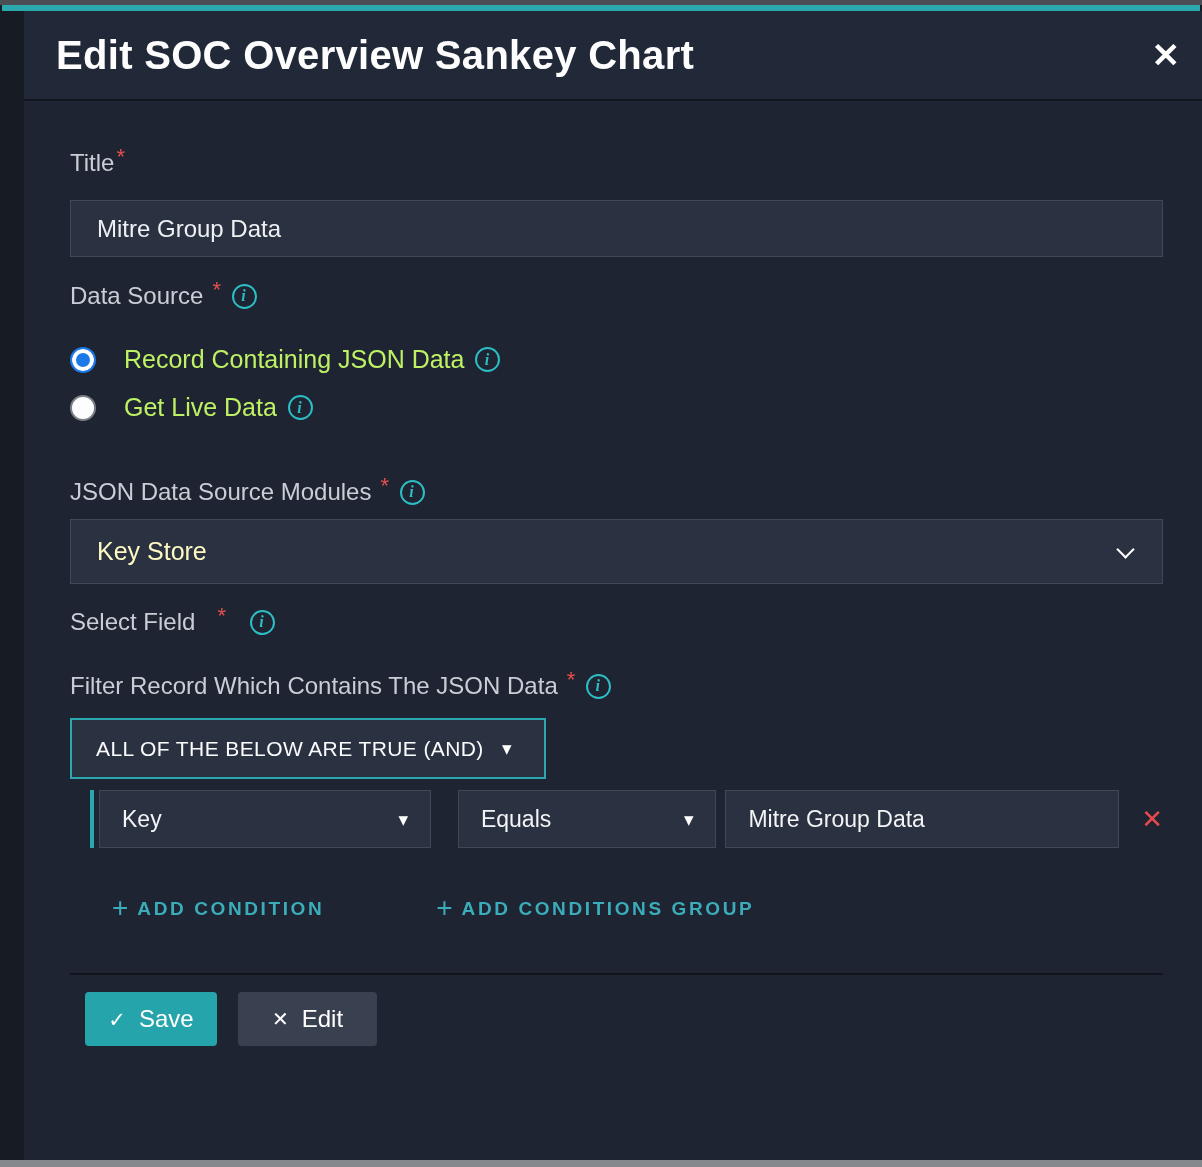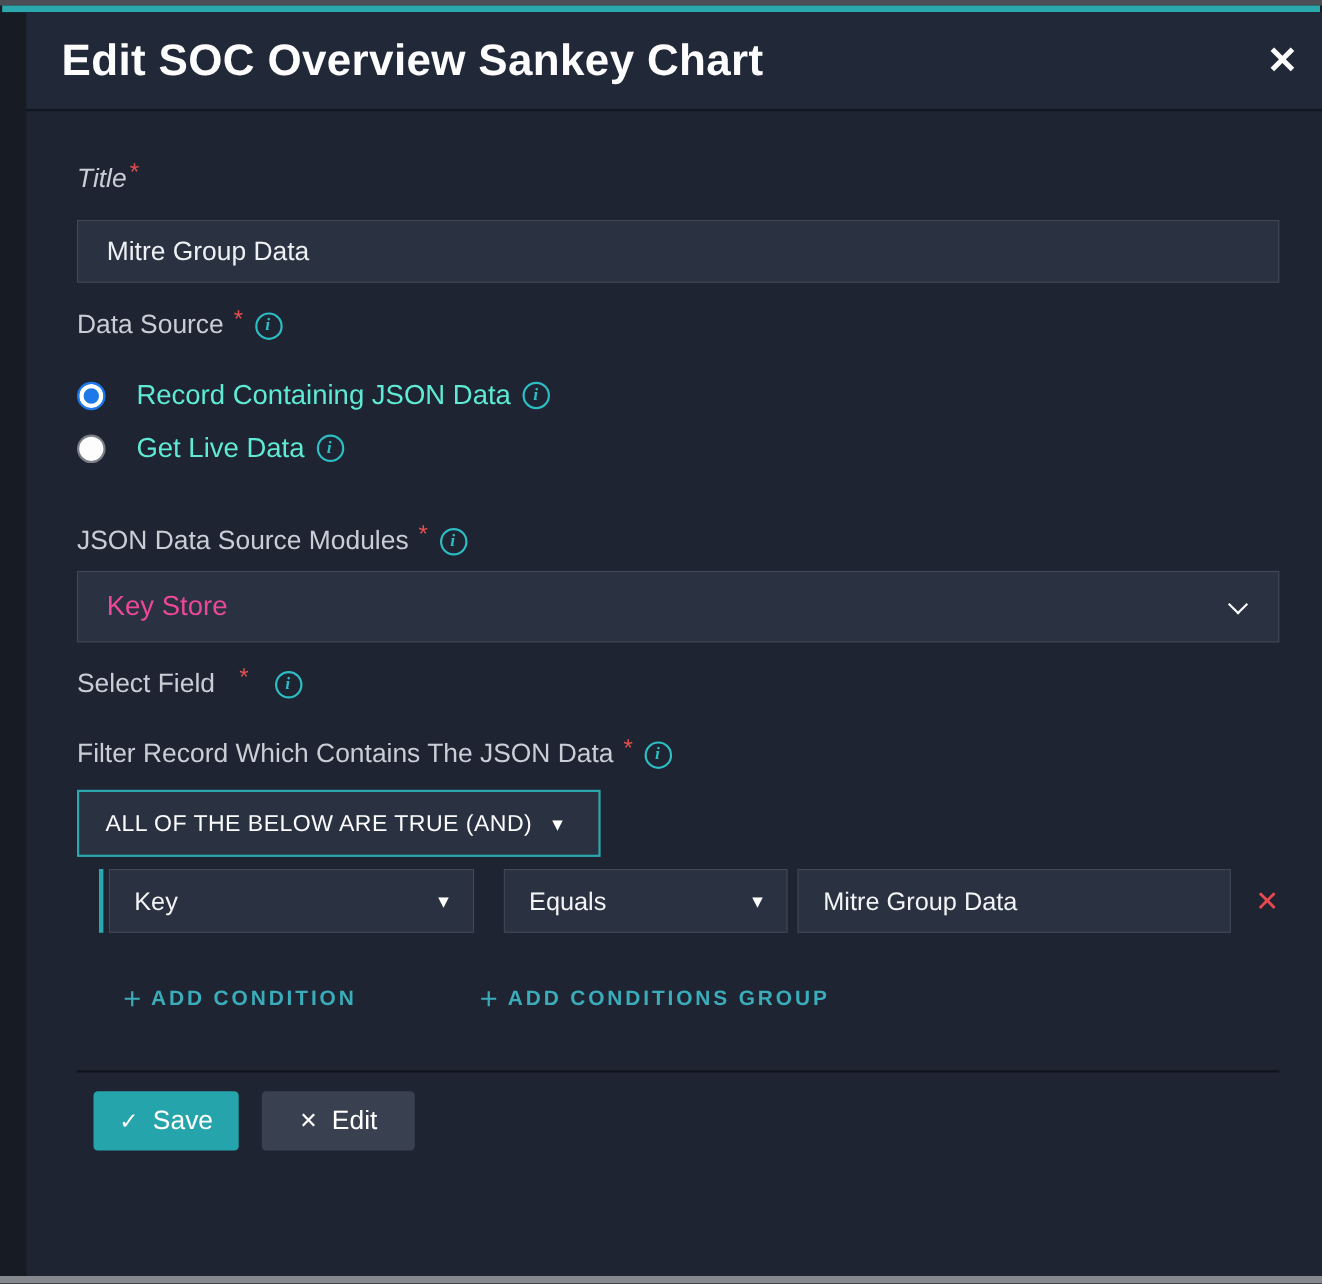--- a/index.html
+++ b/index.html
@@ -43,26 +43,26 @@
     color:#eef1f4; font-size:24px; padding:0 26px; font-family:inherit; outline:none;
   }
 
   
   .radio-row { display:flex; align-items:center; }
   .radio {
     width:26px; height:26px; border-radius:50%; flex:none; margin-right:28px; cursor:pointer;
   }
   .radio.on  { background:#1d79e8; border:2px solid #1d79e8; box-shadow:inset 0 0 0 4px #fff; }
   .radio.off { background:#fdfdfd; border:2px solid #7a7f87; }
-  .radio-label { font-size:25px; color:#5eead4; }
+  .radio-label { font-size:25px; color:#bef264; }
 
   
   .dropdown {
     position:relative; width:100%; height:65px; background:#2a3140; border:1px solid #414856;
-    display:flex; align-items:center; padding:0 26px; color:#ec4899; font-size:25px; cursor:pointer;
+    display:flex; align-items:center; padding:0 26px; color:#fef9c3; font-size:25px; cursor:pointer;
   }
   .chevron {
     position:absolute; right:30px; top:23px; width:13px; height:13px;
     border-right:2px solid #fff; border-bottom:2px solid #fff; transform:rotate(45deg);
   }
 
   
   .group-box {
     width:476px; height:61px; background:#2a3140; border:2px solid #2aa8ae;
     display:flex; align-items:center; justify-content:space-between;
@@ -94,21 +94,21 @@
   .footer-row { display:flex; align-items:center; }
   .btn {
     height:54px; border:none; border-radius:4px; display:inline-flex; align-items:center;
     justify-content:center; font-size:24px; color:#fff; font-family:inherit; cursor:pointer;
   }
   .btn .b-icon { margin-right:13px; font-size:21px; line-height:1; }
   .btn-save { width:132px; background:#26a4ac; margin-left:15px; }
   .btn-close { width:139px; background:#394150; margin-left:21px; }
 
   
-  .mt-title-label { margin-top:47px;font-style:italic; }
+  .mt-title-label { margin-top:47px; }
   .mt-title-input { margin-top:22px; }
   .mt-ds-label { margin-top:24px; }
   .mt-radio1 { margin-top:34px; }
   .mt-radio2 { margin-top:19px; }
   .mt-jm-label { margin-top:55px; }
   .mt-dd { margin-top:12px; }
   .mt-sf-label { margin-top:23px;gap:13px; }
   .mt-filter-label { margin-top:34px; }
   .mt-group { margin-top:17px; }
   .mt-cond { margin-top:11px; }

